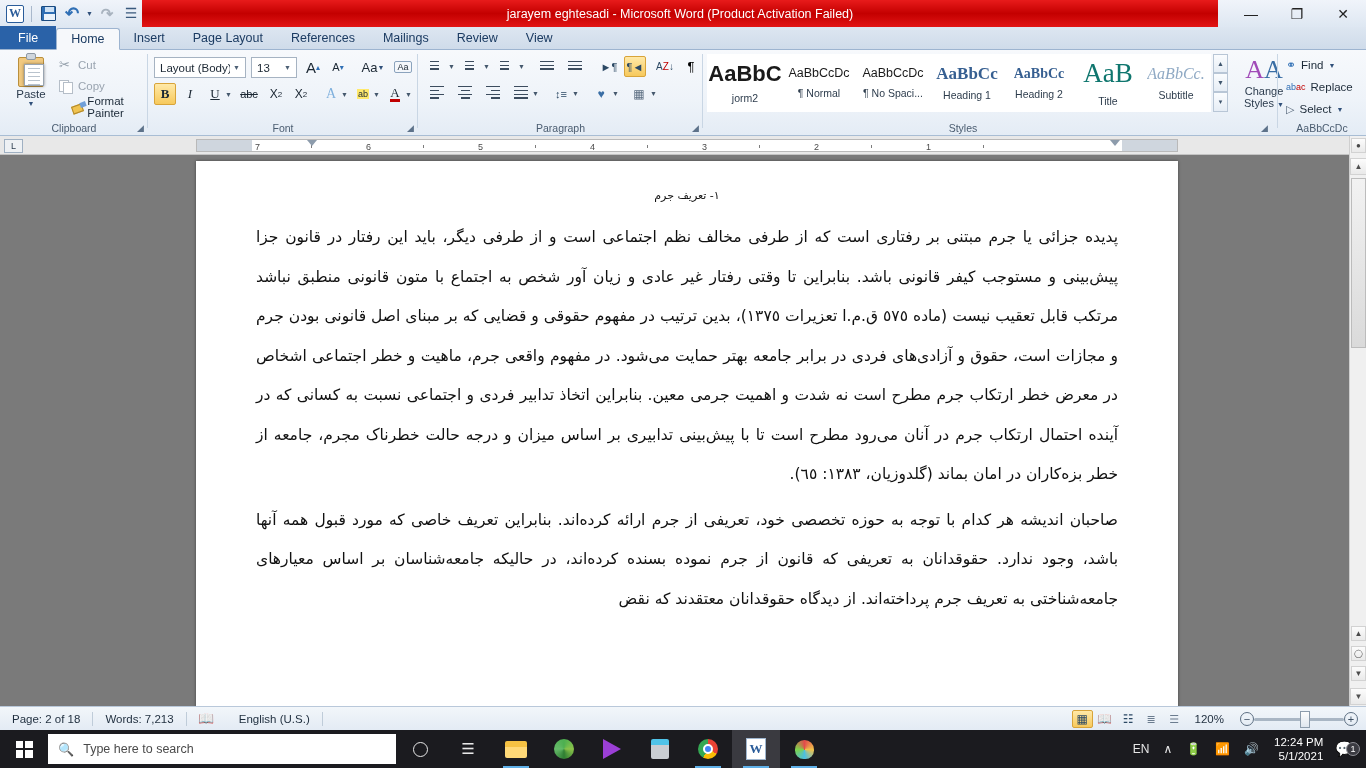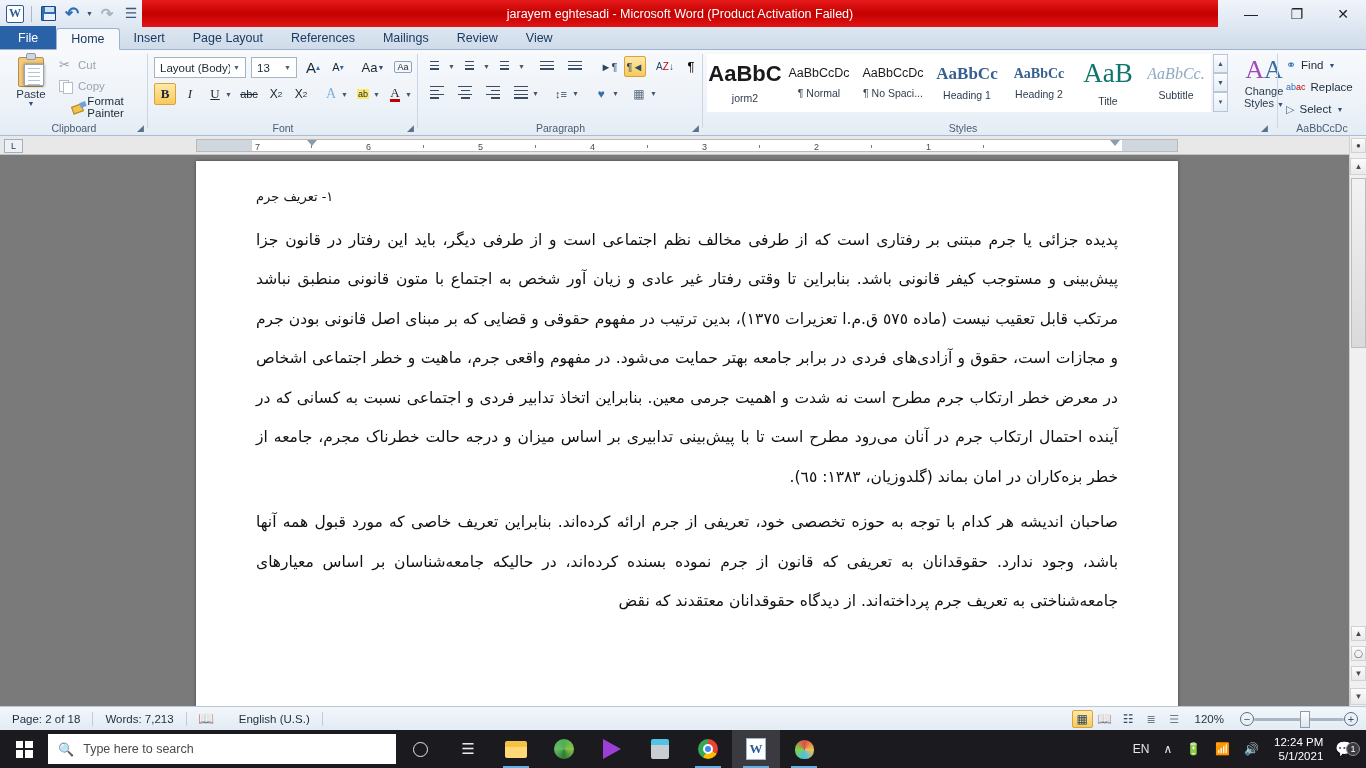--- a/index.html
+++ b/index.html
@@ -196,21 +196,21 @@
     position: absolute; left: 196px; top: 25px; width: 982px; height: 560px;
     background: #fff; box-shadow: 0 0 3px rgba(0,0,0,.45);
   }
   .doc-body {
     direction: rtl; text-align: justify;
     padding: 28px 60px 0 60px;
     font-family: "DejaVu Sans", "Liberation Sans", sans-serif;
     color: #111;
   }
   .doc-h1 {
-    font-size: 13px; text-align: left; margin-bottom: 16px; line-height: 1.2;
+    font-size: 11px; text-align: center; margin-bottom: 16px; line-height: 1.2;
   }
   .doc-p {
     font-size: 15.5px; line-height: 2.55; margin-bottom: 6px; text-align: justify;
   }
 
   
   .vscroll {
     position:absolute; right:0; top:0; width:17px; height:570px;
     background:#f0f0f0; border-left:1px solid #cfcfcf;
   }

